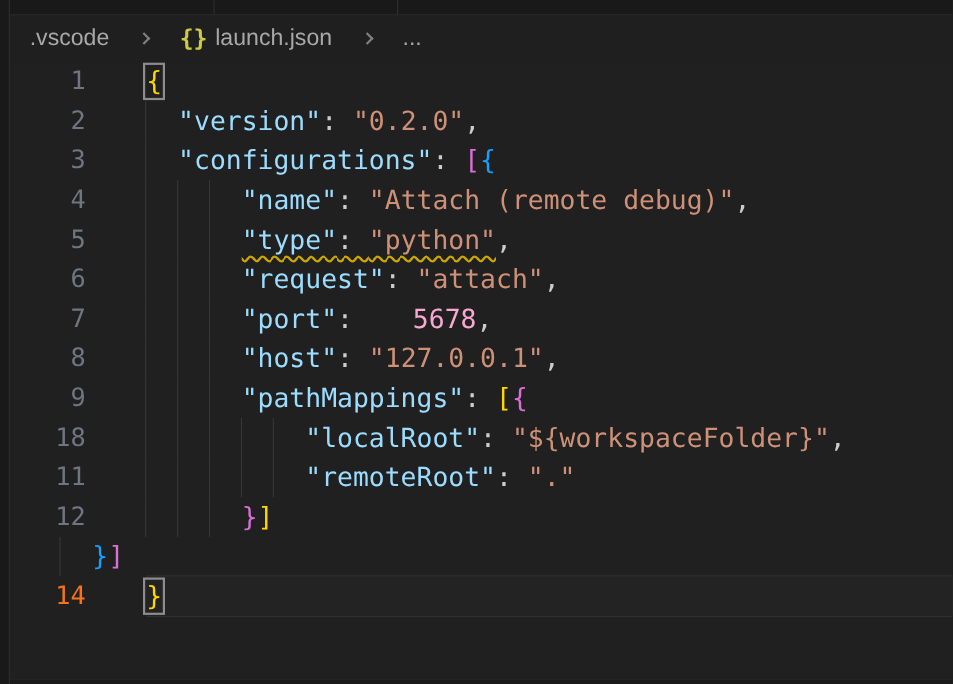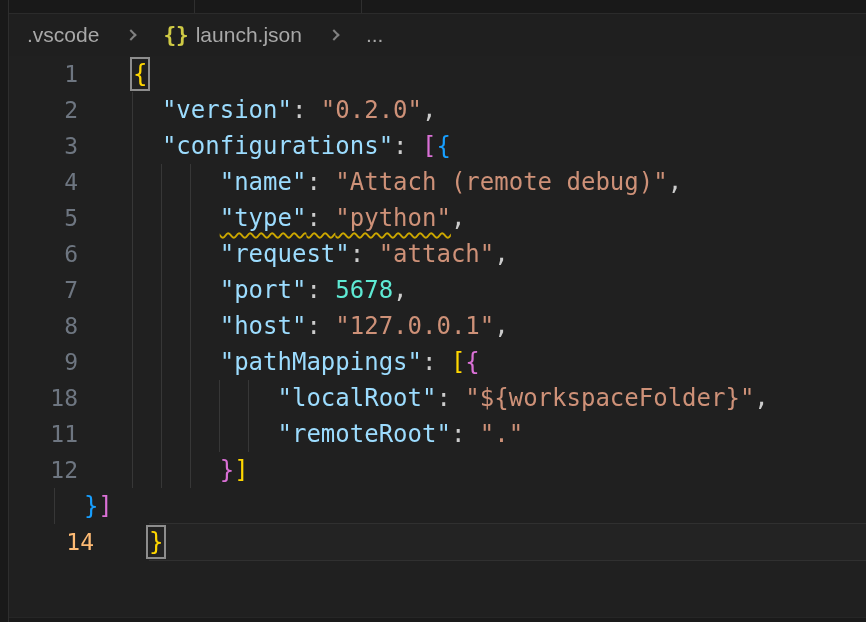--- a/index.html
+++ b/index.html
@@ -57,27 +57,27 @@
     color: #6e7681; font-size: 23px; user-select: none;
   }
   .lc {
     position: relative; flex: 1; margin-left: 55px;
     white-space: pre; color: #cccccc;
   }
   .line.current .lc {
     background: #232323;
     box-shadow: 0 -1px 0 #303030, 0 1px 0 #303030;
   }
-  .line.current .ln { color: #fdba74; margin-left: 16px; }
+  .line.current .ln { color: #f97316; }
 
   .guide { position: absolute; top: 0; bottom: 0; width: 1px; background: #373737; }
 
   .tok-key   { color: #9cdcfe; }
   .tok-str   { color: #ce9178; }
-  .tok-num   { color: #5eead4; }
+  .tok-num   { color: #f9a8d4; margin-left: 40px; }
   .tok-punct { color: #cccccc; }
   .tok-b1    { color: #ffd700; }
   .tok-b2    { color: #da70d6; }
   .tok-b3    { color: #179fff; }
 
   .match { outline: 2px solid #8d8d8d; outline-offset: 1px; }
   .squiggle {
     text-decoration: underline wavy #cca700;
     text-decoration-thickness: 1.5px;
     text-underline-offset: 6px;

